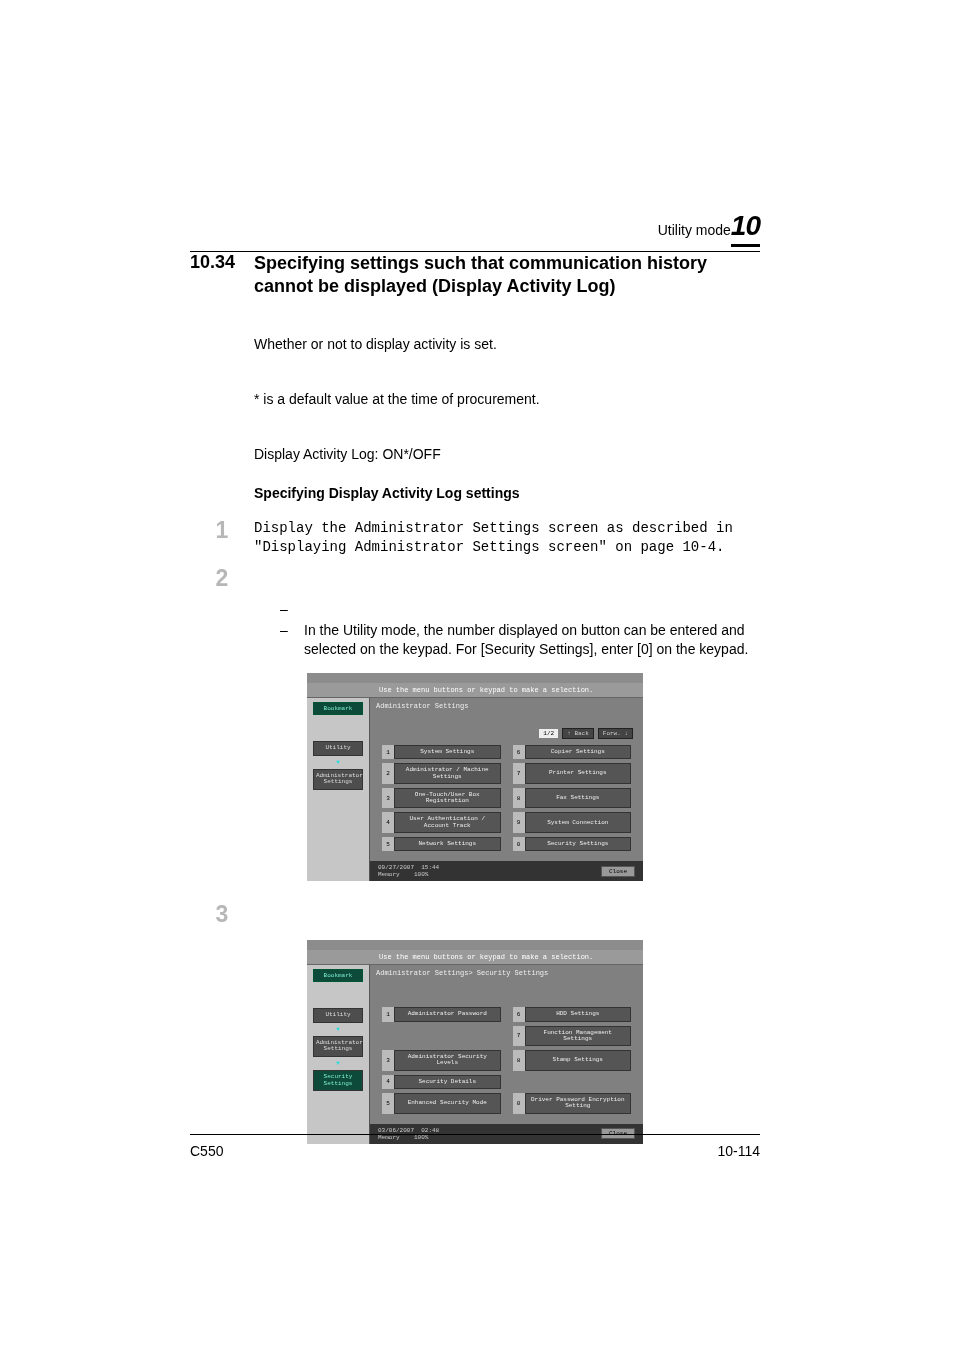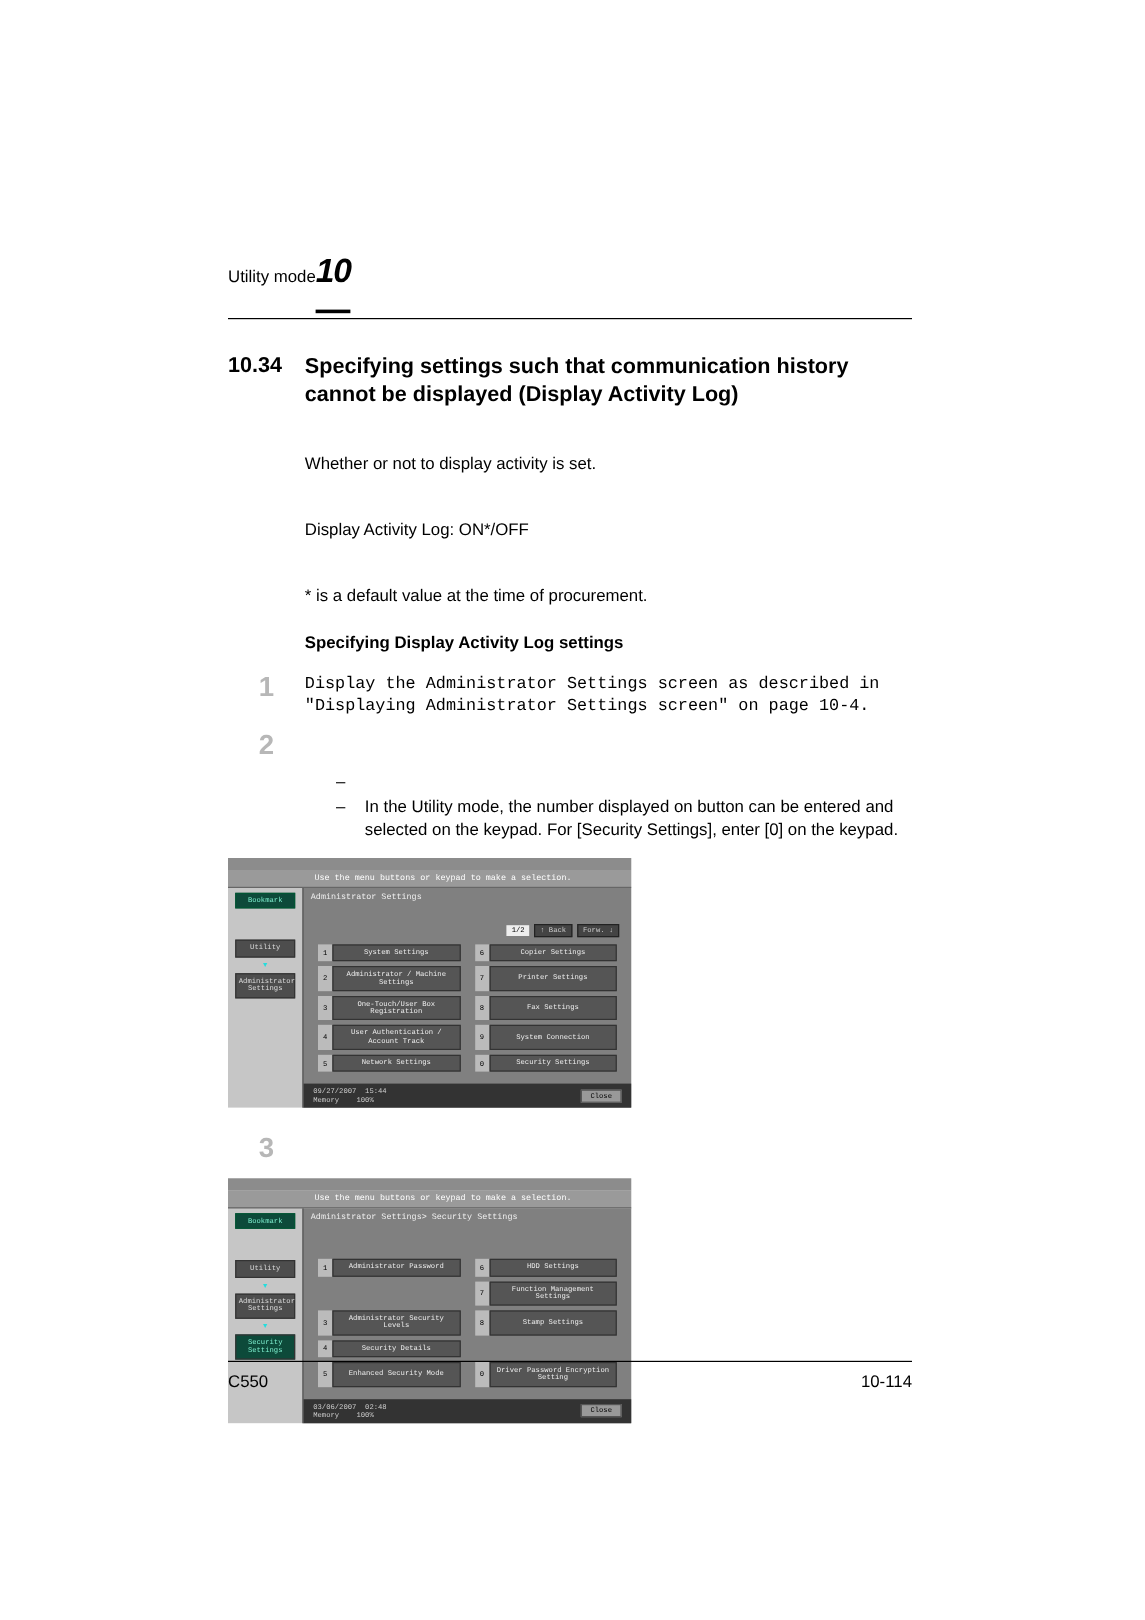--- a/index.html
+++ b/index.html
@@ -12,34 +12,33 @@
     color: #000;
   }
   .page {
     position: absolute;
     left: 190px;
     top: 210px;
     width: 570px;
   }
   .header-row {
     display: flex;
-    justify-content: flex-start;
+    justify-content: flex-end;
     align-items: baseline;
     border-bottom: 1px solid #000;
     padding-bottom: 4px;
-    margin-bottom: 28px;
   }
   .header-left { font-size: 14px; }
   .header-num {
     font-family: Arial, sans-serif;
     font-weight: bold;
     font-size: 28px;
     font-style: italic;
     border-bottom: 3px solid #000;
-    padding-bottom: 16px;
+    padding-bottom: 2px;
     letter-spacing: -1px;
   }
   .h2row { display: flex; margin-bottom: 0; }
   .h2num {
     font-weight: bold;
     font-size: 18px;
     width: 64px;
     flex-shrink: 0;
   }
   .h2title {
@@ -81,20 +80,21 @@
   .bulletrow {
     display: flex;
     margin-left: 90px;
     font-size: 14px;
     line-height: 1.35;
     margin-bottom: 2px;
   }
   .bulletdash { width: 24px; flex-shrink: 0; }
   .screenshot-wrap {
     display: flex;
+    justify-content: center;
     margin-top: 14px;
     margin-bottom: 22px;
   }
   
   .screen {
     width: 336px;
     background: #c6c6c6;
     font-family: "Courier New", monospace;
     font-size: 7px;
     color: #fff;
@@ -239,22 +239,22 @@
     <span class="header-left">Utility mode</span>
     <span class="header-num">10</span>
   </div>
 
   <div class="h2row">
     <div class="h2num">10.34</div>
     <div class="h2title">Specifying settings such that communication history cannot be displayed (Display Activity Log)</div>
   </div>
 
   <div class="bodytext">Whether or not to display activity is set.</div>
+  <div class="bodytext">* is a default value at the time of procurement.</div>
   <div class="bodytext">Display Activity Log: ON*/OFF</div>
-  <div class="bodytext">* is a default value at the time of procurement.</div>
 
   <div class="subheading">Specifying Display Activity Log settings</div>
 
   <div class="steprow">
     <div class="stepnum">1</div>
     <div class="stepbody">Display the Administrator Settings screen as described in "Displaying Administrator Settings screen" on page 10-4.</div>
   </div>
 
   <div class="steprow">
     <div class="stepnum">2</div>

